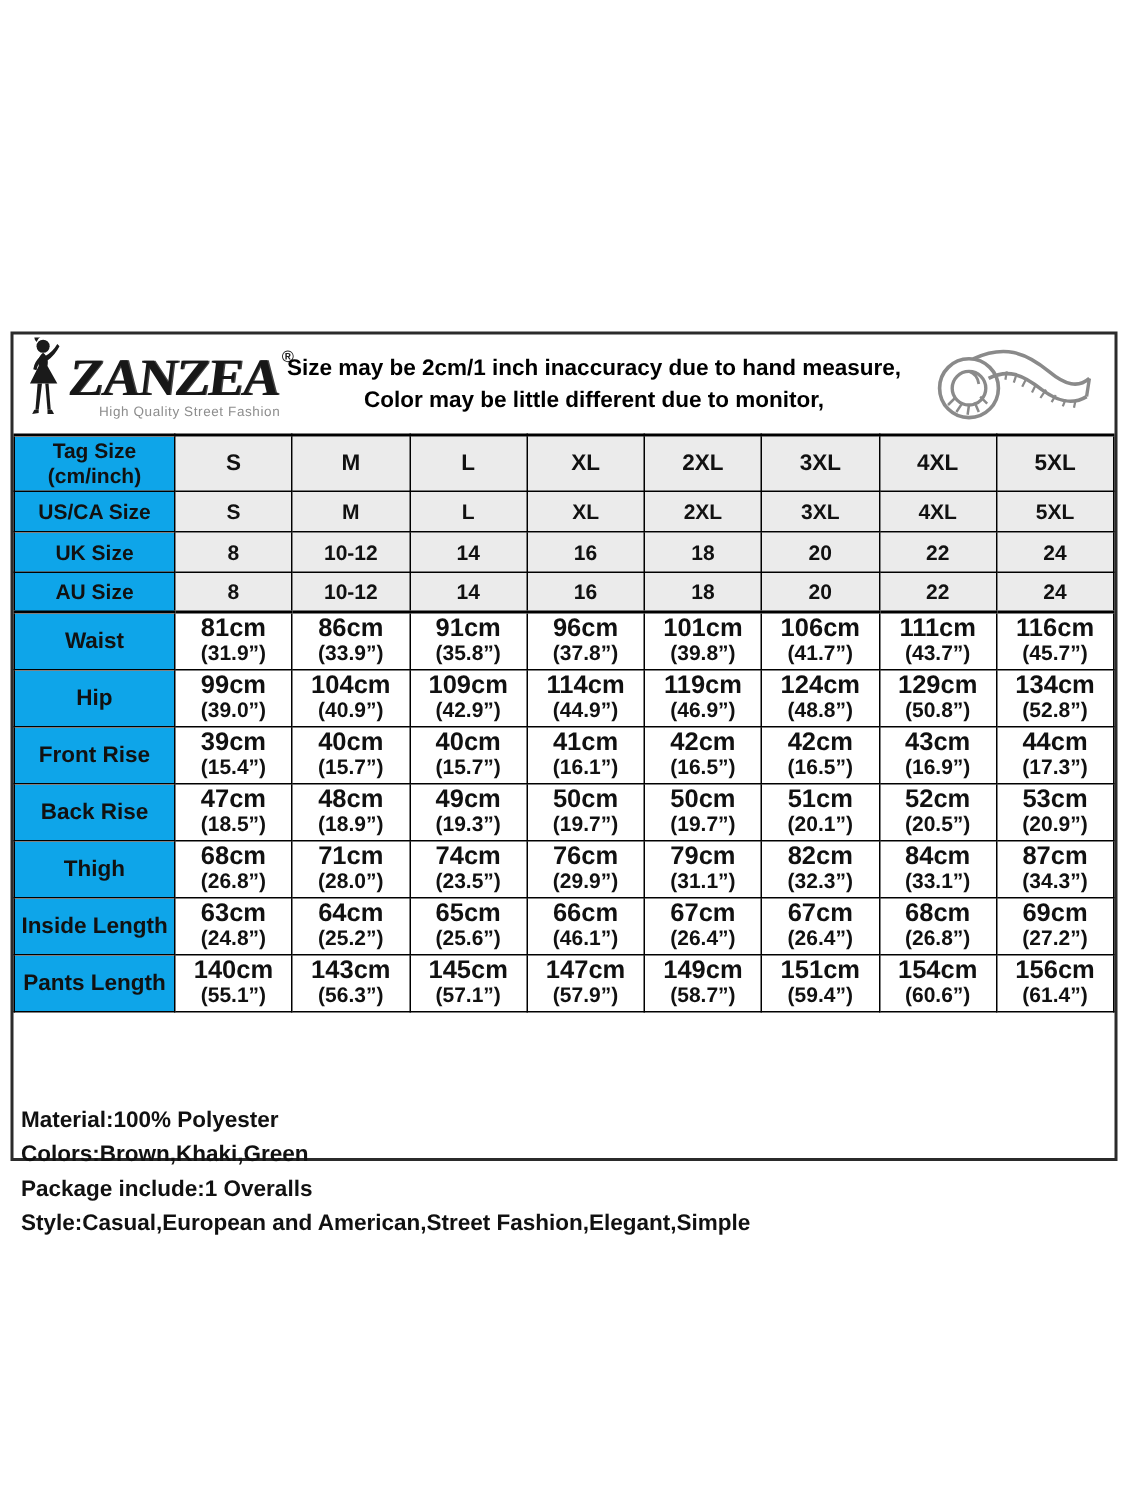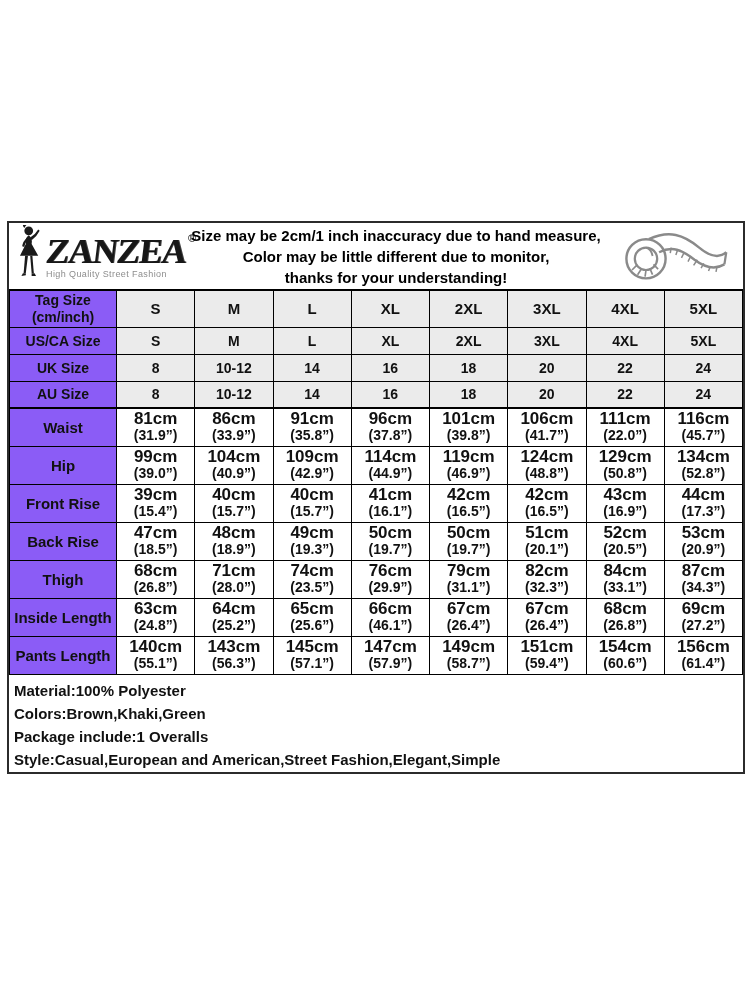--- a/index.html
+++ b/index.html
@@ -7,40 +7,40 @@
   .frame{position:absolute;left:7px;top:221px;width:738px;height:553px;border:2px solid #2b2b2b;box-sizing:border-box;background:#fff;}
 
   
   .hdr{display:flex;align-items:center;height:66px;padding:0 8px 0 2px;}
   .logo{width:168px;display:flex;align-items:center;}
   .logo-fig{width:34px;height:62px;flex:0 0 auto;}
   .logo-txt{margin-left:1px;}
   .zanzea-line{display:flex;align-items:flex-start;}
   .zanzea{font-family:"Liberation Serif",serif;font-weight:700;font-size:35px;line-height:36px;letter-spacing:-1px;color:#171717;transform:skewX(-7deg);text-shadow:1px 0 0 #444;}
   .reg{font-size:11px;font-weight:700;margin-left:2px;margin-top:-2px;color:#222;}
-  .tagline{font-size:9px;color:#8d8d8d;letter-spacing:.4px;margin:-1px 0 0 0;white-space:nowrap;}
+  .tagline{font-size:9px;color:#8d8d8d;letter-spacing:.4px;margin:-1px 0 0 20px;white-space:nowrap;}
   .disc{flex:1;text-align:center;font-weight:700;font-size:15px;line-height:21px;color:#000000;}
   .tape{width:122px;display:flex;justify-content:center;align-items:center;}
 
   
   table.sz{width:100%;border-collapse:collapse;table-layout:fixed;}
   .sz th,.sz td{border:1px solid #000;text-align:center;vertical-align:middle;font-weight:700;font-size:15px;color:#111;padding:0;overflow:hidden;}
   .sz{border-top:2px solid #000;}
-  .sz .lab{background:#8b5cf6;}
+  .sz .lab{background:#0ea5e9;}
   .sz .g{background:#ebebeb;}
   .r-tag{height:37px;}
   .r-size{height:27px;}
   .r-size th, .r-size td{font-size:14px;}
   .r-meas{height:38px;margin-left:12px;}
   .r-meas td div, .r-tag th div{line-height:17px;font-size:14px;}
   .r-meas td div:first-child{font-size:17px;}
   .b2 th,.b2 td{border-bottom:2px solid #000;}
 
   
-  .info{padding:4px 6px 0 5px;}
+  .info{padding:20px 6px 0 5px;margin-top:40px;}
   .info div{font-size:15px;font-weight:600;line-height:23px;color:#111;letter-spacing:0;}
 </style>
 </head>
 <body>
 
 <div class="frame">
 
   <div class="hdr">
     <div class="logo">
       <svg class="logo-fig" viewBox="0 0 40 85">
@@ -58,21 +58,20 @@
         <div class="zanzea-line">
           <span class="zanzea">ZANZEA</span>
           <span class="reg">®</span>
         </div>
         <div class="tagline">High Quality Street Fashion</div>
       </div>
     </div>
     <div class="disc">
       <div>Size may be 2cm/1 inch inaccuracy due to hand measure,</div>
       <div>Color may be little different due to monitor,</div>
-      <div>thanks for your understanding!</div>
     </div>
     <div class="tape">
       <svg width="112" height="58" viewBox="0 0 120 62" fill="none">
         <circle cx="30" cy="34" r="21" stroke="#8a8a8a" stroke-width="2.6"></circle>
         <circle cx="30" cy="34" r="12" stroke="#8a8a8a" stroke-width="2.4"></circle>
         <path d="M30,22 q6,2 7,9" stroke="#8a8a8a" stroke-width="2"></path>
         <path d="M15,46 l5,-5 M21,51 l4,-6 M29,53 l1,-7 M37,51 l-3,-7 M43,45 l-5,-5" stroke="#8a8a8a" stroke-width="1.8"></path>
         <path d="M33,13 C55,3 70,8 87,22 C99,32 108,34 116,27" stroke="#8a8a8a" stroke-width="2.6"></path>
         <path d="M44,27 C58,20 68,24 82,35 C94,44 104,46 114,40" stroke="#8a8a8a" stroke-width="2.6"></path>
         <path d="M116,27 L114,40" stroke="#8a8a8a" stroke-width="2.4"></path>
@@ -162,21 +161,21 @@
       <td>
             <div>101cm</div>
             <div>(39.8”)</div>
           </td>
       <td>
             <div>106cm</div>
             <div>(41.7”)</div>
           </td>
       <td>
             <div>111cm</div>
-            <div>(22.0”)</div>
+            <div>(43.7”)</div>
           </td>
       <td>
             <div>116cm</div>
             <div>(45.7”)</div>
           </td>
     </tr>
     <tr class="r-meas">
       <th class="lab">Hip</th>
       <td>
             <div>99cm</div>

